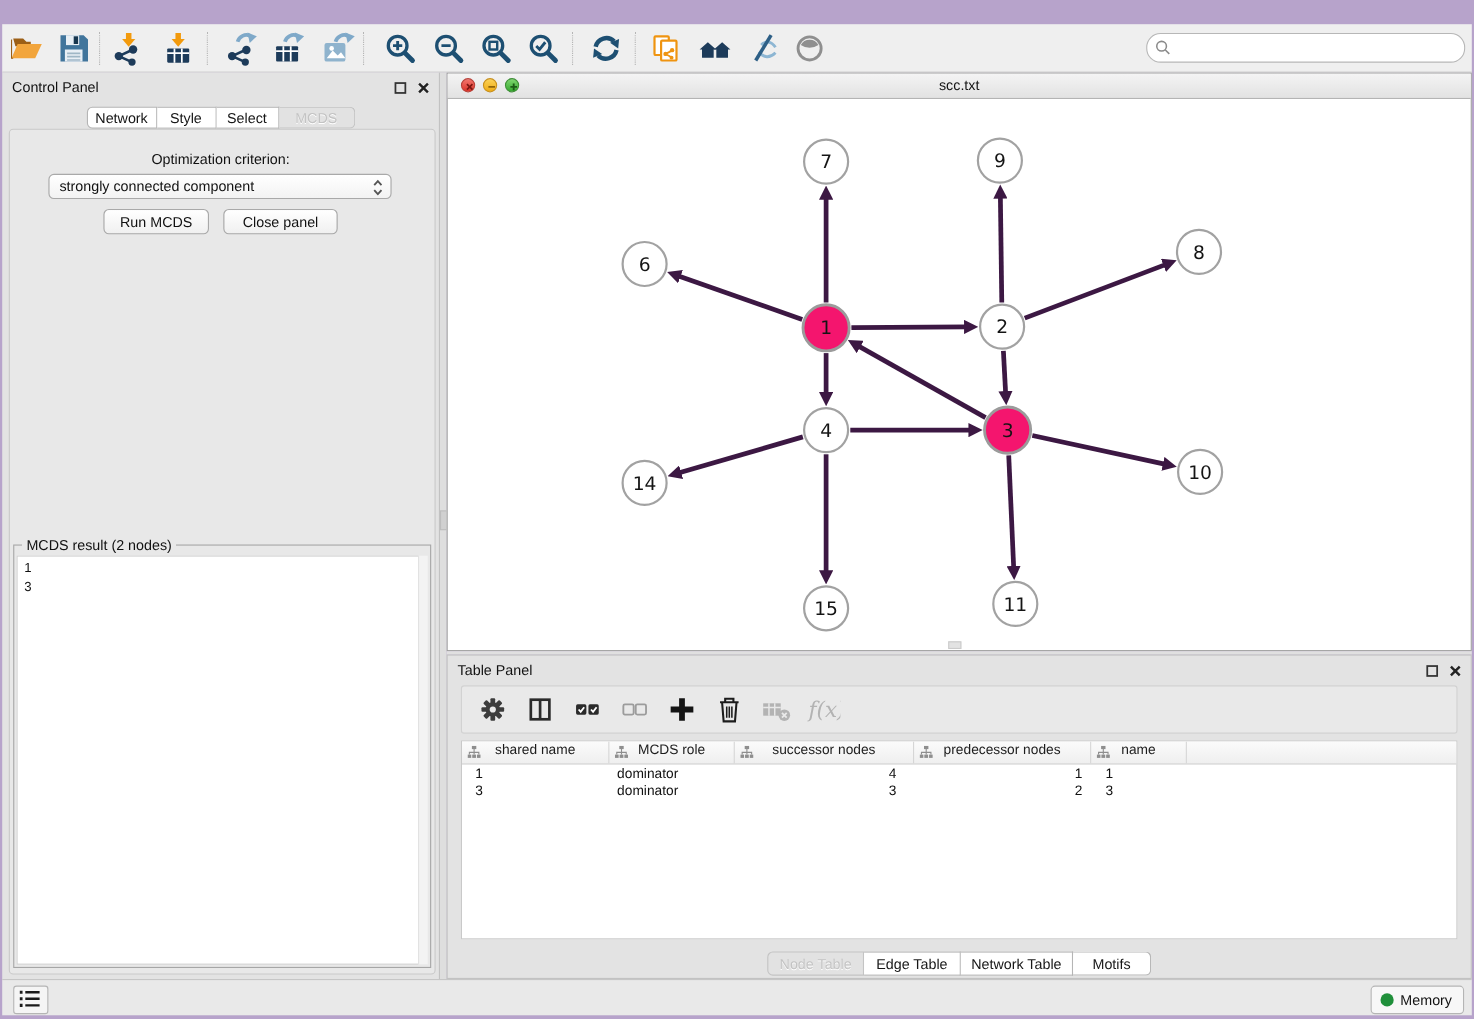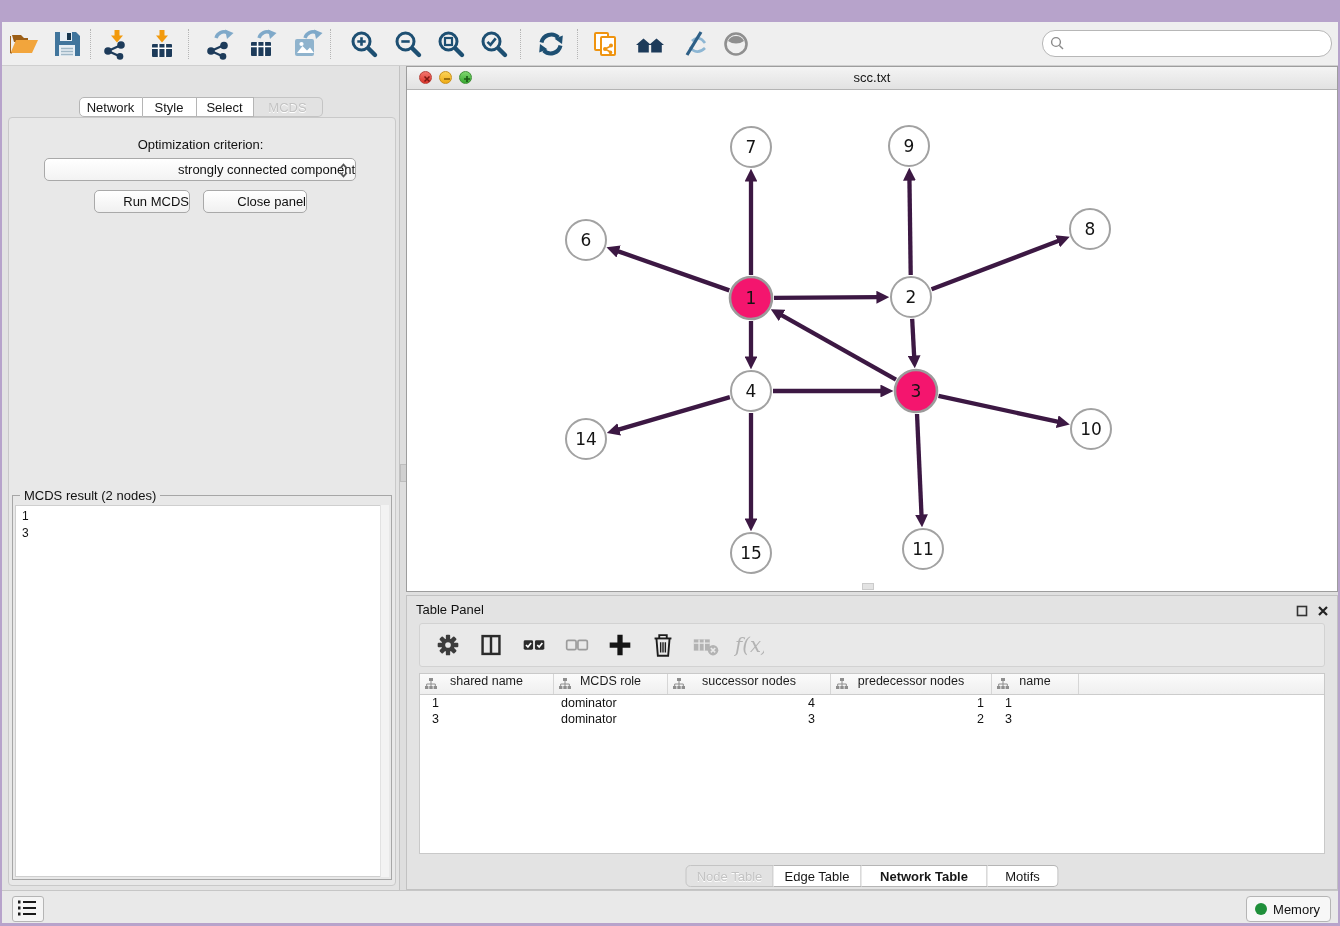--- a/index.html
+++ b/index.html
@@ -24,23 +24,23 @@
   .ph-icons{position:absolute;right:8px;top:7px;display:flex;gap:9px;}
   .ph-icons span{display:block;width:12px;height:12px;cursor:pointer;}
   .tabrow{display:flex;}
   .tab{height:20px;line-height:20px;background:#fff;border:1px solid #b5b5b5;border-left:none;font-size:13px;text-align:center;color:#161616;cursor:pointer;box-sizing:border-box;}
   .tab:first-child{border-left:1px solid #b5b5b5;border-radius:5px 0 0 5px;}
   .tab:last-child{border-radius:0 5px 5px 0;}
   .tab.active{background:#e2e2e2;color:#c3c3c3;text-shadow:0 1px 0 #fff;border-color:#c4c4c4;}
   #ctrl-tabs{position:absolute;top:31px;left:50%;transform:translateX(-50%);}
   #ctrl-content{position:absolute;left:6px;top:51px;width:386px;height:767px;background:#e8e8e8;border:1px solid #c9c9c9;border-radius:4px;}
   #opt-label{position:absolute;left:0;right:0;top:71px;text-align:center;font-size:13px;color:#111;}
-  #criterion-select{position:absolute;left:42px;top:92px;width:312px;height:23px;background:linear-gradient(#ffffff,#f3f3f3);border:1px solid #a9a9a9;border-radius:5px;font-size:13px;line-height:21px;padding-left:9px;box-sizing:border-box;color:#111;cursor:pointer;text-align:right;}
+  #criterion-select{position:absolute;left:42px;top:92px;width:312px;height:23px;background:linear-gradient(#ffffff,#f3f3f3);border:1px solid #a9a9a9;border-radius:5px;font-size:13px;line-height:21px;padding-left:9px;box-sizing:border-box;color:#111;cursor:pointer;}
   #criterion-select svg{position:absolute;right:7px;top:4px;}
-  .btn{position:absolute;top:124px;height:23px;background:linear-gradient(#ffffff,#f0f0f0);border:1px solid #a9a9a9;border-radius:5px;font-size:13px;text-align:right;line-height:21px;color:#111;cursor:pointer;box-sizing:border-box;}
+  .btn{position:absolute;top:124px;height:23px;background:linear-gradient(#ffffff,#f0f0f0);border:1px solid #a9a9a9;border-radius:5px;font-size:13px;text-align:center;line-height:21px;color:#111;cursor:pointer;box-sizing:border-box;}
   #groupbox{position:absolute;left:10px;top:429px;width:378px;height:383px;border:1px solid #a6a6a6;background:#e8e8e8;}
   #groupbox-label{position:absolute;left:7px;top:-8px;background:#e8e8e8;padding:0 4px;font-size:13px;color:#111;}
   #result-area{position:absolute;left:2px;top:9px;right:2px;bottom:2px;background:#fff;border:1px solid #cfcfcf;font-size:12px;line-height:17px;padding:2px 0 0 6px;white-space:pre;color:#111;overflow:hidden;}
   #result-scroll{position:absolute;right:2px;top:9px;bottom:2px;width:8px;background:#f3f3f3;border-left:1px solid #e2e2e2;}
   .v-split{left:400px;top:66px;width:6px;height:824px;background:#dedede;}
   .v-split::after{content:'';position:absolute;left:0;top:398px;width:5px;height:16px;background:#d0d0d0;border:1px solid #bdbdbd;}
   
   #network-frame{left:406px;top:66px;width:932px;height:526px;background:#fff;border:1px solid #9d9d9d;box-sizing:border-box;}
   #nf-titlebar{position:absolute;left:0;right:0;top:0;height:22px;background:linear-gradient(#f4f4f4,#e2e2e2);border-bottom:1px solid #b4b4b4;}
   .tl{position:absolute;top:4px;width:13px;height:13px;border-radius:50%;box-sizing:border-box;cursor:pointer;}
@@ -223,20 +223,31 @@
     <div id="search-box">
       <input id="search-input" type="text" value="" style="">
       <svg width="15" height="15" viewBox="0 0 15 15">
           <circle cx="6" cy="6" r="4.4" stroke="#8a8a8a" stroke-width="1.4" fill="none"></circle>
           <path d="M9.4 9.4l3.6 3.6" stroke="#8a8a8a" stroke-width="1.4"></path>
         </svg>
     </div>
   </div>
 
   <div class="abs" id="control-panel">
+    <div class="panel-head">
+      <span class="pt">Control Panel</span>
+      <span class="ph-icons">
+        <span><svg width="12" height="12" viewBox="0 0 12 12">
+              <rect x="1.5" y="1.5" width="9" height="9" fill="none" stroke="#333" stroke-width="1.6"></rect>
+            </svg></span>
+        <span><svg width="12" height="12" viewBox="0 0 12 12">
+              <path d="M2 2l8 8M10 2l-8 8" stroke="#222" stroke-width="2.2"></path>
+            </svg></span>
+      </span>
+    </div>
     <div class="tabrow" id="ctrl-tabs">
         <div class="tab" style="width: 64px;">Network</div>
         <div class="tab" style="width: 54px;">Style</div>
         <div class="tab" style="width: 57px;">Select</div>
         <div class="tab active" style="width: 69px;">MCDS</div>
       </div>
     <div id="ctrl-content"></div>
     <div id="opt-label">Optimization criterion:</div>
     <div id="criterion-select">
       <span>strongly connected component</span>
@@ -477,21 +488,21 @@
             <div class="td" style="width: 114px; text-align: left; padding-left: 7px; padding-right: 0px;">dominator</div>
             <div class="td" style="width: 163px; text-align: right; padding-left: 0px; padding-right: 16px;">3</div>
             <div class="td" style="width: 161px; text-align: right; padding-left: 0px; padding-right: 8px;">2</div>
             <div class="td" style="width: 87px; text-align: left; padding-left: 13px; padding-right: 0px;">3</div>
           </div>
         </div>
     </div>
     <div class="tabrow" id="tp-tabs">
         <div class="tab active" style="width: 88px;">Node Table</div>
         <div class="tab" style="width: 88px;">Edge Table</div>
-        <div class="tab" style="width: 126px; font-weight: bold;">Network Table</div>
+        <div class="tab" style="width: 102px;">Network Table</div>
         <div class="tab" style="width: 71px;">Motifs</div>
       </div>
   </div>
 
   <div class="abs" id="status-bar">
     <span id="list-btn"><svg width="28" height="22" viewBox="0 0 28 22">
           <g stroke="#1a1a1a" stroke-width="2.2">
             <path d="M10 5h13M10 11h13M10 17h13"></path>
             <path d="M5 5h2.5M5 11h2.5M5 17h2.5" stroke-width="2.8"></path>
           </g>

